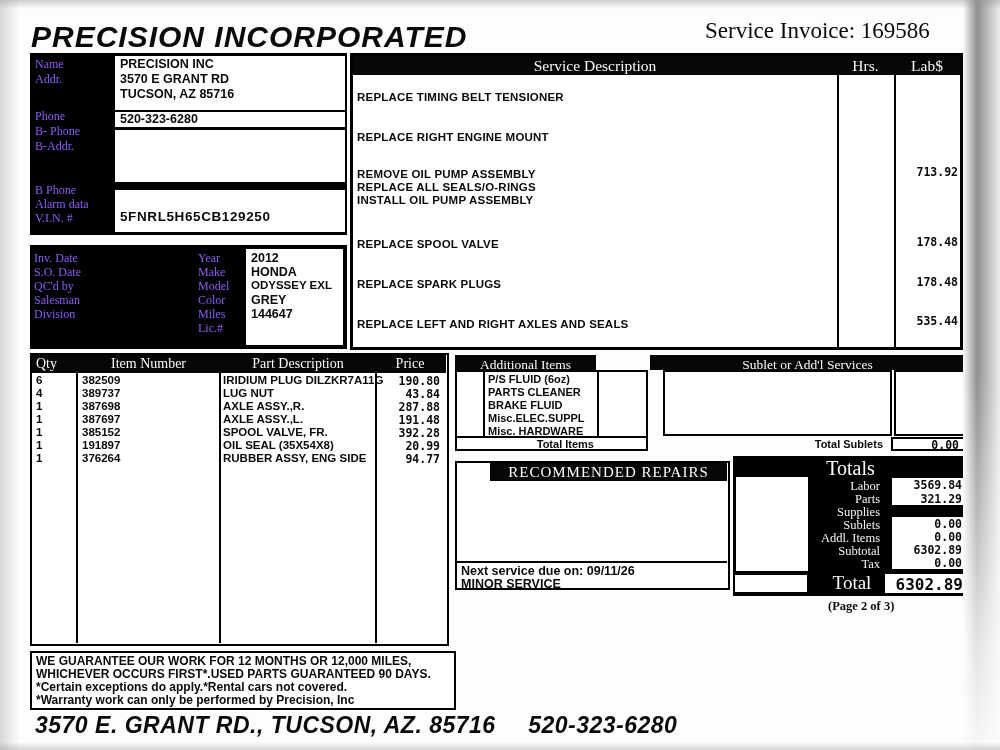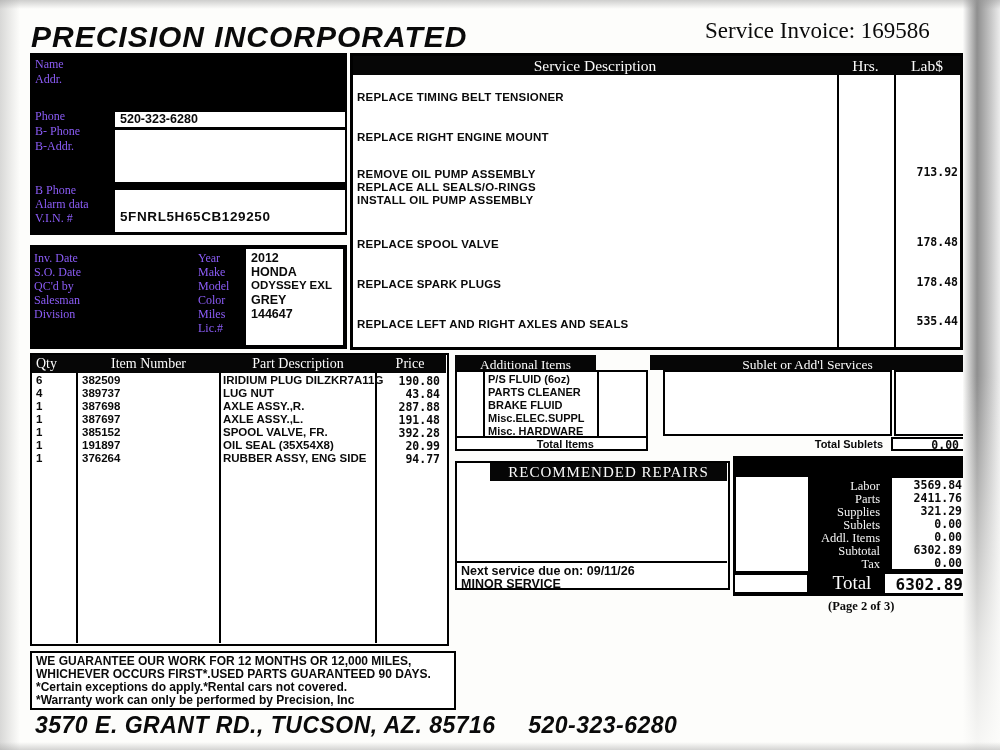--- a/index.html
+++ b/index.html
@@ -40,20 +40,26 @@
   <div class="abs blk" style="left:30px;top:53px;width:317px;height:182px;">
     <span class="abs lbl" style="left:5px;top:4px;">Name</span>
     <span class="abs lbl" style="left:5px;top:19px;">Addr.</span>
     <span class="abs lbl" style="left:5px;top:56px;">Phone</span>
     <span class="abs lbl" style="left:5px;top:71px;">B- Phone</span>
     <span class="abs lbl" style="left:5px;top:86px;">B-Addr.</span>
     <span class="abs lbl" style="left:5px;top:130px;">B Phone</span>
     <span class="abs lbl" style="left:5px;top:144px;">Alarm data</span>
     <span class="abs lbl" style="left:5px;top:158px;">V.I.N. #</span>
 
+    <div class="abs wb" style="left:85px;top:3px;width:230px;height:54px;">
+      <i class="abs nz2" style="left:110px;top:2px;width:118px;height:50px;"></i>
+      <span class="abs val" style="left:5px;top:1px;">PRECISION INC</span>
+      <span class="abs val" style="left:5px;top:16px;">3570 E GRANT RD</span>
+      <span class="abs val" style="left:5px;top:31px;">TUCSON, AZ 85716</span>
+    </div>
     <div class="abs wb" style="left:85px;top:59px;width:230px;height:15px;">
       <i class="abs nz2" style="left:95px;top:1px;width:133px;height:13px;"></i>
       <span class="abs val" style="left:5px;top:0px;">520-323-6280</span>
     </div>
     <div class="abs wb" style="left:85px;top:77px;width:230px;height:52px;">
       <i class="abs nz" style="left:3px;top:6px;width:224px;height:14px;"></i>
       <i class="abs nz" style="left:3px;top:33px;width:224px;height:14px;"></i>
     </div>
     <div class="abs wb" style="left:85px;top:137px;width:230px;height:42px;">
       <i class="abs nz" style="left:3px;top:2px;width:224px;height:12px;"></i>
@@ -231,36 +237,37 @@
     <i class="abs nz" style="left:2px;top:30px;width:266px;height:16px;"></i>
     <i class="abs nz" style="left:2px;top:58px;width:266px;height:16px;"></i>
     <i class="abs nz" style="left:2px;top:84px;width:266px;height:12px;"></i>
     <i class="abs hline" style="left:0;top:98px;width:270px;"></i>
     <span class="abs bs" style="left:4px;top:101px;font-size:12.5px;white-space:nowrap;">Next service due on: 09/11/26</span>
     <span class="abs bs" style="left:4px;top:114px;font-size:12.5px;white-space:nowrap;">MINOR SERVICE</span>
     <i class="abs nz2" style="left:100px;top:114px;width:168px;height:11px;"></i>
   </div>
 
   <div class="abs blk" style="left:733px;top:456px;width:235px;height:140px;">
+    <span class="abs serif ctr" style="left:0;top:1px;width:235px;font-size:20px;color:#fbfbfb;">Totals</span>
     <div class="abs wb" style="left:3px;top:21px;width:72px;height:94px;">
       <i class="abs nz" style="left:2px;top:10px;width:68px;height:14px;"></i>
       <i class="abs nz" style="left:2px;top:44px;width:68px;height:12px;"></i>
       <i class="abs nz" style="left:2px;top:72px;width:68px;height:14px;"></i>
     </div>
 
     <span class="abs serif rt" style="left:80px;top:23px;width:67px;font-size:12.5px;color:#f5f5f5;">Labor</span>
     <div class="abs wb" style="left:159px;top:22px;width:73px;height:13px;padding-left:36px;">
         <span class="abs num rt" style="left:0;top:0;width:70px;font-size:11.5px;">3569.84</span>
       </div>
     <span class="abs serif rt" style="left:80px;top:36px;width:67px;font-size:12.5px;color:#f5f5f5;">Parts</span>
     <div class="abs wb nz2" style="left:159px;top:35px;width:73px;height:13px;">
         <span class="abs num rt" style="left:0;top:0;width:70px;font-size:11.5px;">2411.76</span>
       </div>
     <span class="abs serif rt" style="left:80px;top:49px;width:67px;font-size:12.5px;color:#f5f5f5;">Supplies</span>
-    <div class="abs wb" style="left:159px;top:48px;width:73px;height:13px;">
+    <div class="abs wb" style="left:159px;top:36px;width:73px;height:13px;">
         <span class="abs num rt" style="left:0;top:0;width:70px;font-size:11.5px;">321.29</span>
       </div>
     <span class="abs serif rt" style="left:80px;top:62px;width:67px;font-size:12.5px;color:#f5f5f5;">Sublets</span>
     <div class="abs wb nz2" style="left:159px;top:61px;width:73px;height:13px;">
         <span class="abs num rt" style="left:0;top:0;width:70px;font-size:11.5px;">0.00</span>
       </div>
     <span class="abs serif rt" style="left:80px;top:75px;width:67px;font-size:12.5px;color:#f5f5f5;">Addl. Items</span>
     <div class="abs wb" style="left:159px;top:74px;width:73px;height:13px;">
         <span class="abs num rt" style="left:0;top:0;width:70px;font-size:11.5px;">0.00</span>
       </div>

